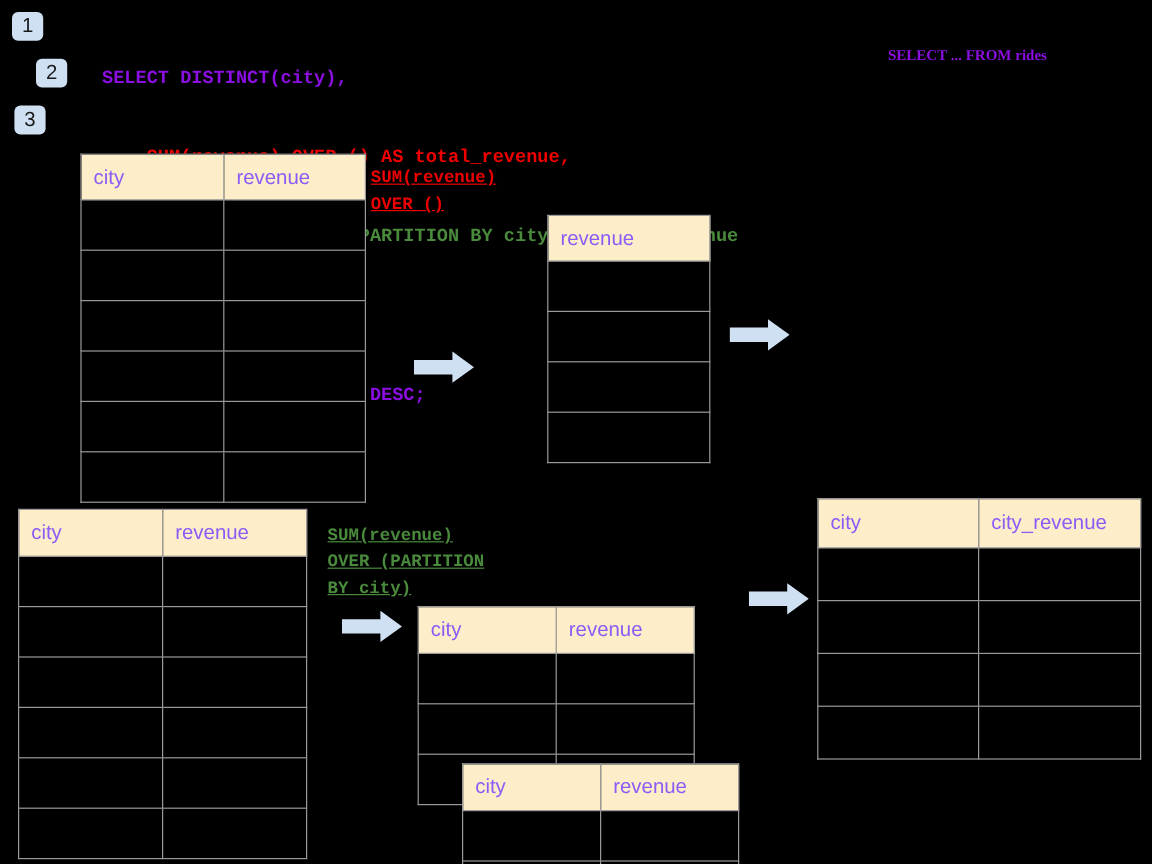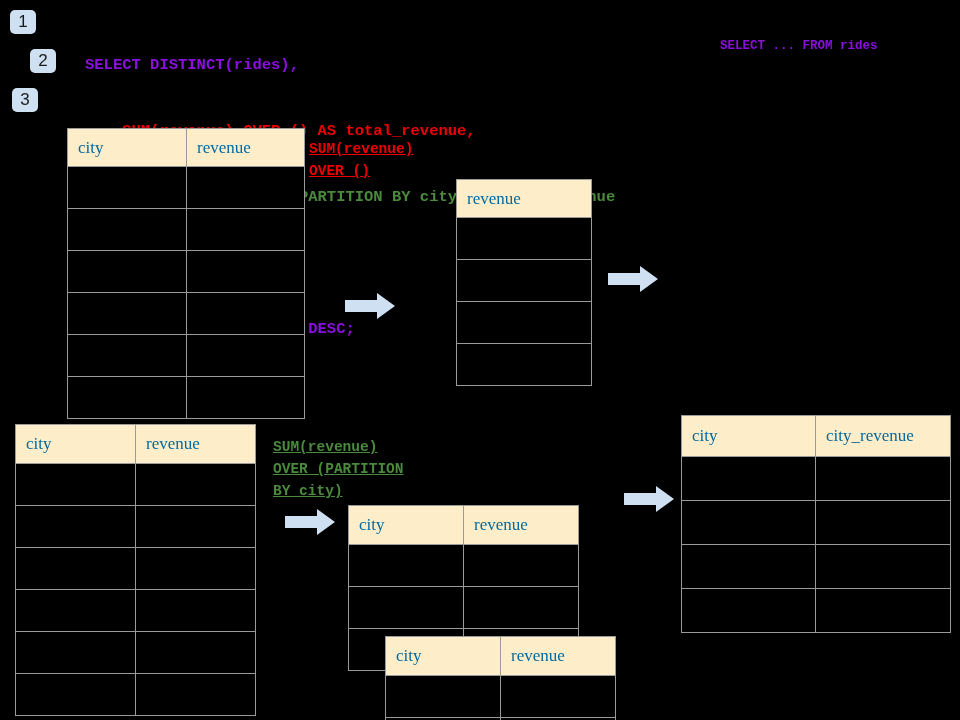--- a/index.html
+++ b/index.html
@@ -75,22 +75,22 @@
     background: #000000;
     table-layout: fixed;
   }
   .tbl td, .tbl th {
     border: 1px solid #9a9a9a;
     padding: 0;
     margin: 0;
   }
   .tbl th {
     background: #fdeec9;
-    color: #0369a1;
-    font-family: Liberation Serif, serif;
+    color: #8b5cf6;
+    font-family: Liberation Sans, sans-serif;
     font-weight: normal;
     font-size: 17px;
     text-align: left;
     padding: 0 10px;
   }
   .tbl td {
     background: #000000;
   }
 
   
@@ -101,28 +101,28 @@
 </head>
 <body>
 
 <div id="stage">
 
   <div class="badge" style="left:10px; top:10px;">1</div>
   <div class="badge" style="left:30px; top:49px;">2</div>
   <div class="badge" style="left:12px; top:88px;">3</div>
 
   <div class="sql" style="left:85px; top:10px;">
-    <div class="sql-line c-purple">SELECT DISTINCT(rides),</div>
+    <div class="sql-line c-purple">SELECT DISTINCT(city),</div>
     <div class="sql-line c-red">    SUM(revenue) OVER () AS total_revenue,</div>
     <div class="sql-line c-green">    SUM(revenue) OVER (PARTITION BY city) as city_revenue</div>
     <div class="sql-line c-purple">  FROM rides</div>
     <div class="sql-line c-purple">  ORDER by city_revenue DESC;</div>
   </div>
 
-  <div class="side-note" style="left:720px; top:37px;">SELECT ... FROM rides</div>
+  <div class="side-note" style="left:740px; top:37px;font-family:Liberation Serif, serif;">SELECT ... FROM rides</div>
 
   <div class="annot red" style="left:309px; top:138px;">SUM(revenue)
 OVER ()</div>
 
   <div class="annot green" style="left:273px; top:436px;">SUM(revenue)
 OVER (PARTITION
 BY city)</div>
 
   <table class="tbl" style="left:67px; top:128px; width:237px;">
     <colgroup>

